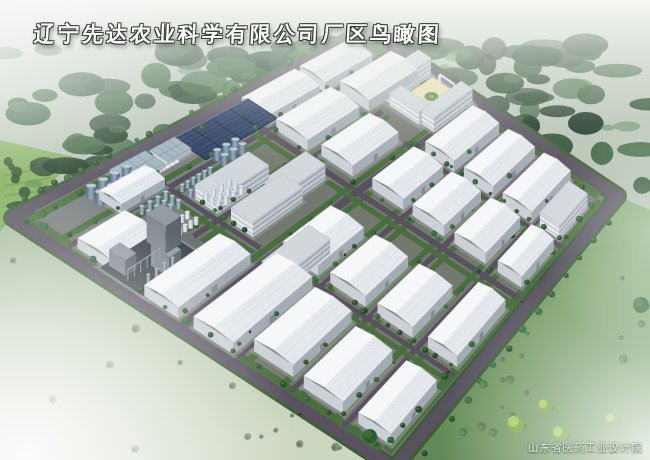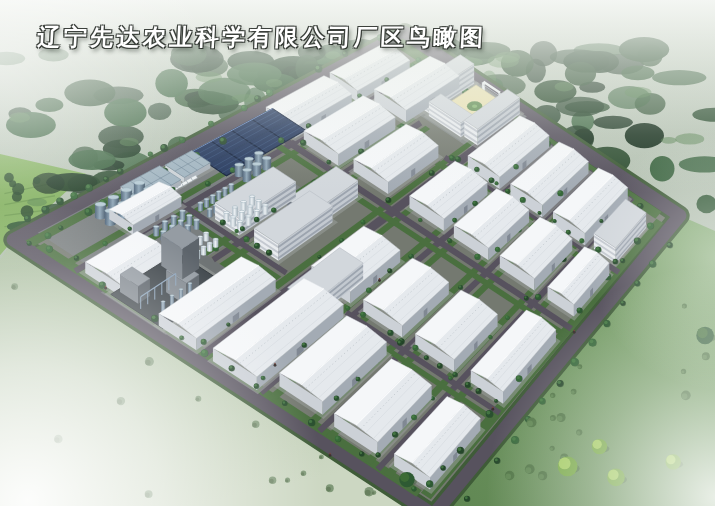--- a/index.html
+++ b/index.html
@@ -1864,13 +1864,14 @@
       </g>
       <g>
         <rect x="0" y="0" width="650" height="175" fill="url(#gTopHaze)"></rect>
         <rect x="0" y="0" width="650" height="460" fill="url(#gMistTL)"></rect>
         <rect x="0" y="0" width="650" height="460" fill="url(#gMistSW)"></rect>
         <rect x="0" y="0" width="650" height="460" fill="url(#gMistSE)"></rect>
         <rect x="0" y="0" width="650" height="460" fill="url(#gMistR)"></rect>
       </g>
     </svg>
   <div class="title-overlay">辽宁先达农业科学有限公司厂区鸟瞰图</div>
+  <div class="credit-overlay">山东省医药工业设计院</div>
 </div>
 
 </body></html>

